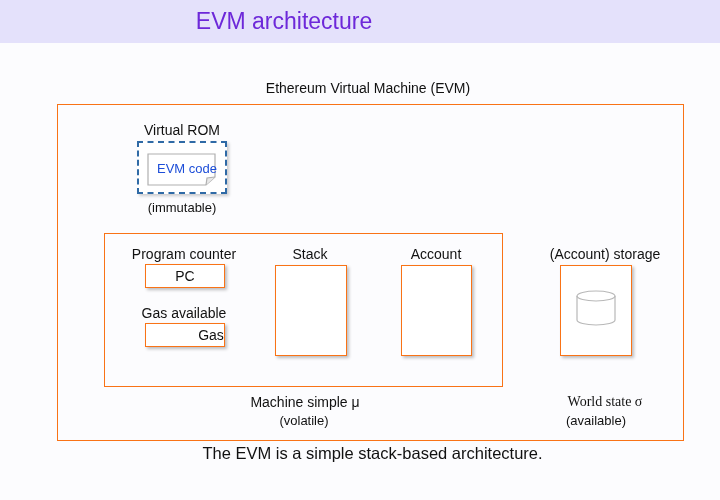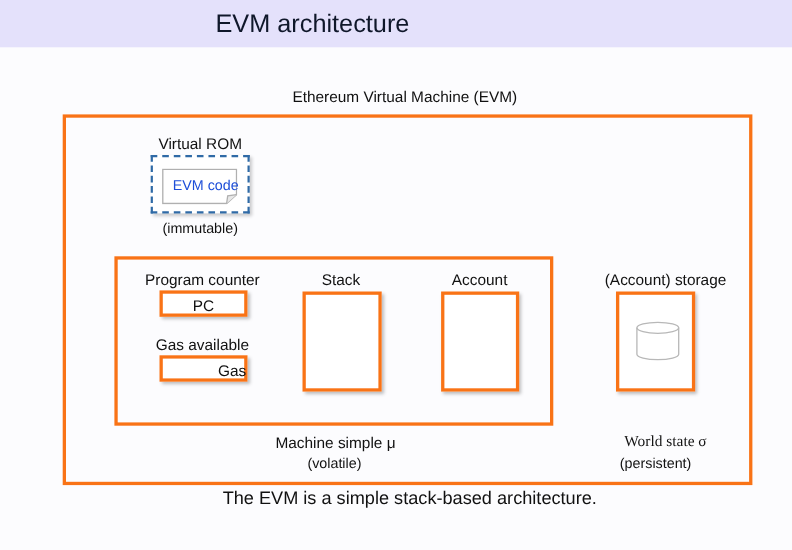--- a/index.html
+++ b/index.html
@@ -8,27 +8,27 @@
     background: #fcfcfe;
     font-family: "Liberation Sans", sans-serif;
     color: #111;
   }
   .header {
     position: absolute; left: 0; top: 0; width: 720px; height: 43px;
     background: #e4e1fb;
   }
   .header-title {
     position: absolute; left: 0; top: 8px; width: 568px; text-align: center;
-    font-size: 23px; color: #0f172a;
+    font-size: 23px; color: #6d28d9;
   }
   .lbl { position: absolute; font-size: 14px; color: #111; white-space: nowrap; text-align: center; }
   .lbl.small { font-size: 13px; }
   .box {
     position: absolute; box-sizing: border-box;
-    border: 3px solid #f97316; background: #ffffff;
+    border: 1px solid #f97316; background: #ffffff;
   }
   .shadow { box-shadow: 2px 2px 3px rgba(0,0,0,0.25); }
   .outer { left: 57px; top: 104px; width: 627px; height: 337px; background: transparent; }
   .inner { left: 104px; top: 233px; width: 399px; height: 154px; background: transparent; }
   .dashed {
     position: absolute; left: 137px; top: 141px; width: 90px; height: 53px;
     box-sizing: border-box; border: 2px dashed #2f6aa6; background: #ffffff;
     box-shadow: 2px 2px 3px rgba(0,0,0,0.2);
   }
   .doc {
@@ -91,15 +91,15 @@
 
 <div class="lbl" style="left:520px;top:246px;width:170px;">(Account) storage</div>
 <div class="box shadow" style="left:560px;top:265px;width:72px;height:91px;">
   <svg width="44" height="40" viewBox="0 0 44 40" style="position:absolute;left:13px;top:23px;">
     <ellipse cx="22" cy="7" rx="19" ry="5" fill="#ffffff" stroke="#b8b8b8" stroke-width="1.2"></ellipse>
     <path d="M3 7 V31 A19 5 0 0 0 41 31 V7" fill="none" stroke="#b8b8b8" stroke-width="1.2"></path>
   </svg>
 </div>
 
 <div class="lbl" style="left:540px;top:394px;width:130px;font-family:Liberation Serif, serif;">World state  σ</div>
-<div class="lbl small" style="left:546px;top:413px;width:100px;">(persistent)</div>
+<div class="lbl small" style="left:546px;top:413px;width:100px;">(available)</div>
 
 <div class="caption">The EVM is a simple stack-based architecture.</div>
 
 </body></html>

